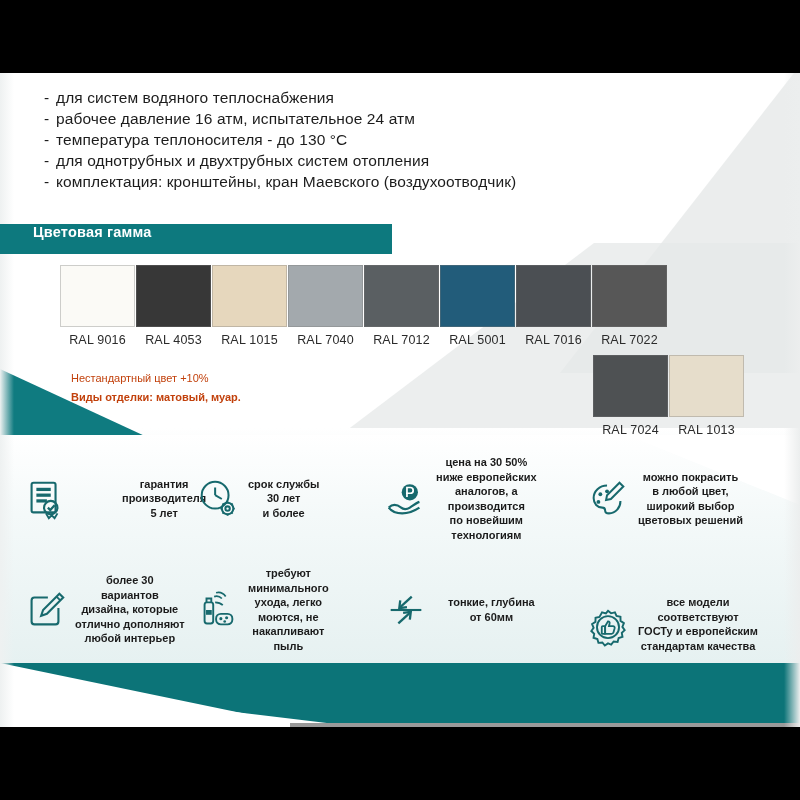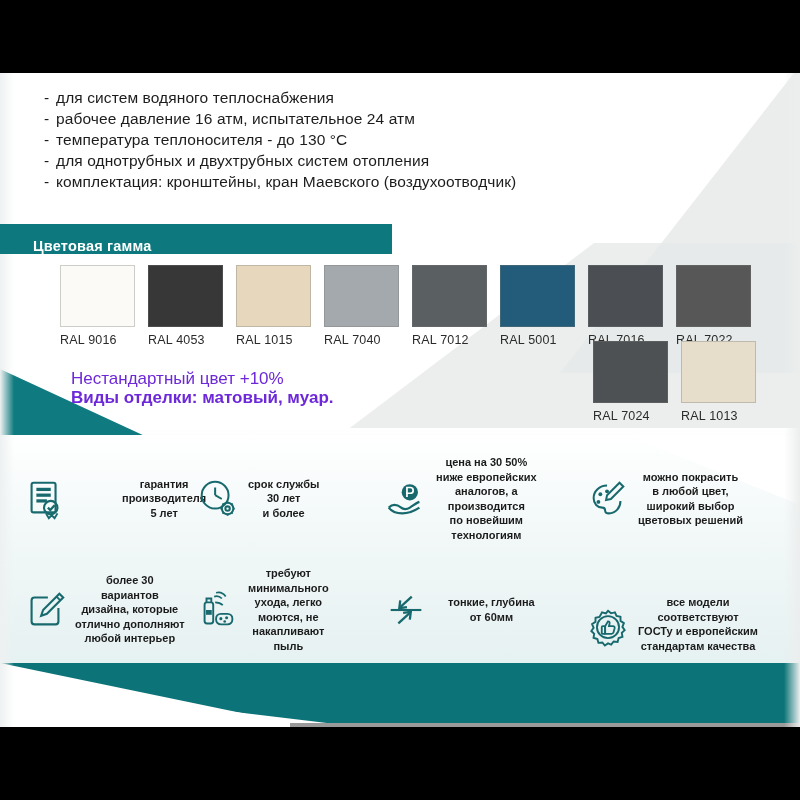--- a/index.html
+++ b/index.html
@@ -171,63 +171,63 @@
 
   
   .section-bar {
     position: absolute;
     left: 0;
     top: 151px;
     width: 392px;
     height: 30px;
     background: #0d797e;
     display: flex;
-    align-items: flex-end;
+    align-items: flex-start;
   }
   .section-bar-label {
     color: #ffffff;
     font-size: 14.5px;
     font-weight: bold;
     margin-left: 33px;
     letter-spacing: .2px;
   }
 
   
   .swatch-row {
     position: absolute;
     display: flex;
   }
   .swatch-row-1 { left: 60px; top: 192px; }
-  .swatch-row-2 { left: 593px; top: 268px; }
+  .swatch-row-2 { left: 593px; top: 282px; }
   .swatch {
     width: 75px;
-    margin-right: 13px;
-    text-align: left;
+    margin-right: 1px;
+    text-align: center;
   }
   .swatch-chip {
     width: 75px;
     height: 62px;
     border: 1px solid rgba(120,120,120,.35);
     box-sizing: border-box;
   }
   .swatch-label {
     margin-top: 6px;
     font-size: 12.5px;
     color: #2b2b2b;
     letter-spacing: .2px;
     white-space: nowrap;
   }
 
   
   .notes {
     position: absolute;
     left: 71px;
     top: 296px;
-    font-size: 17px;
-    color: #6d28d9;
+    font-size: 11px;
+    color: #c2410c;
     line-height: 19px;
   }
   .notes .note-bold { font-weight: bold; }
 
   
   .features {
     position: absolute;
     left: 0;
     top: 382px;
     width: 800px;

